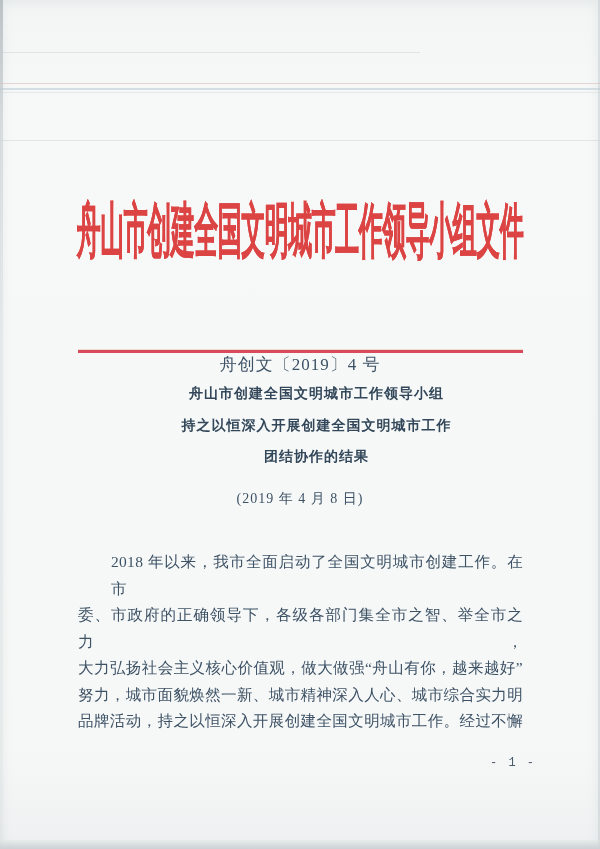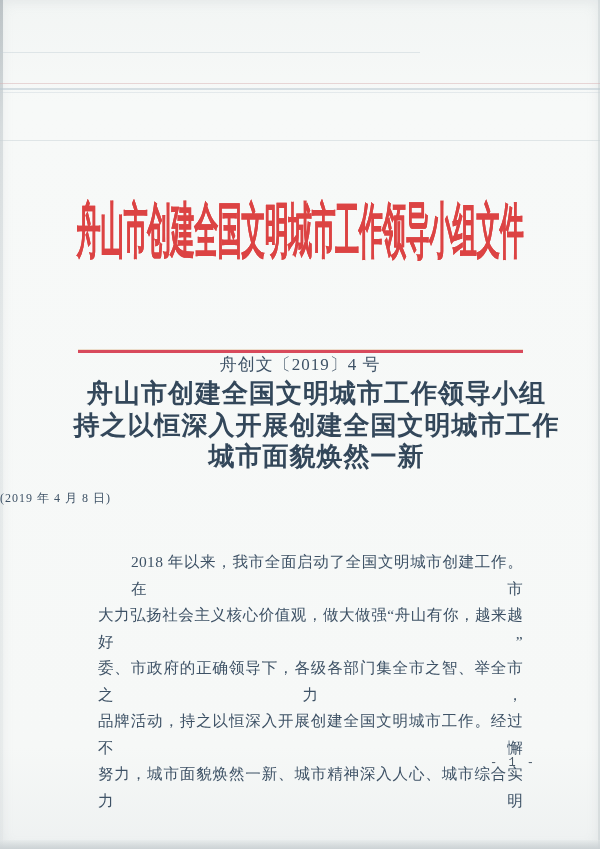--- a/index.html
+++ b/index.html
@@ -71,50 +71,49 @@
     width: 445px;
     height: 3px;
     background: #d84a5c;
     box-shadow: 0 -1px 0 rgba(216,170,120,0.35);
   }
   .doc-title {
     position: absolute;
     left: 0; right: 0;
     top: 378px;
     text-align: center;
-    font-size: 26px;
+    font-size: 14px;
     font-weight: bold;
     line-height: 31.5px;
     color: #33475a;
     letter-spacing: 1px;
     margin-left: 33px;
   }
   .doc-date {
     position: absolute;
     left: 0; right: 0;
     top: 490px;
-    text-align: left;
-    font-size: 12px;
+    text-align: center;
+    font-size: 14px;
     color: #3e5266;
     letter-spacing: 1px;
   }
   .body-text {
     position: absolute;
     left: 78px;
     top: 549px;
     width: 445px;
     font-size: 15.5px;
     line-height: 26.5px;
     color: #3e5266;
   }
   .body-line {
     text-align: justify;
     text-align-last: justify;
     letter-spacing: 0.3px;
-    margin-left: 20px;
   }
   .body-line.indent { padding-left: 33px; }
   .page-number {
     position: absolute;
     left: 490px;
     top: 756px;
     font-size: 12px;
     color: #4a5a68;
     letter-spacing: 2px;
     font-family: "Liberation Mono", "DejaVu Sans Mono", monospace;
@@ -138,28 +137,28 @@
     <span class="stretch">舟山市创建全国文明城市工作领导小组文件</span>
   </div>
 
   <div class="doc-number">舟创文〔2019〕4 号</div>
 
   <div class="red-rule"></div>
 
   <div class="doc-title">
     <div>舟山市创建全国文明城市工作领导小组</div>
     <div>持之以恒深入开展创建全国文明城市工作</div>
-    <div>城市面貌焕然一新</div>
+    <div>团结协作的结果</div>
   </div>
 
   <div class="doc-date">(2019 年 4 月 8 日)</div>
 
   <div class="body-text">
     <div class="body-line indent">2018 年以来，我市全面启动了全国文明城市创建工作。在市</div>
+    <div class="body-line">委、市政府的正确领导下，各级各部门集全市之智、举全市之力，</div>
     <div class="body-line">大力弘扬社会主义核心价值观，做大做强“舟山有你，越来越好”</div>
-    <div class="body-line">委、市政府的正确领导下，各级各部门集全市之智、举全市之力，</div>
+    <div class="body-line">努力，城市面貌焕然一新、城市精神深入人心、城市综合实力明</div>
     <div class="body-line">品牌活动，持之以恒深入开展创建全国文明城市工作。经过不懈</div>
-    <div class="body-line">努力，城市面貌焕然一新、城市精神深入人心、城市综合实力明</div>
   </div>
 
   <div class="page-number">- 1 -</div>
 
 </div>
 
 </body></html>

